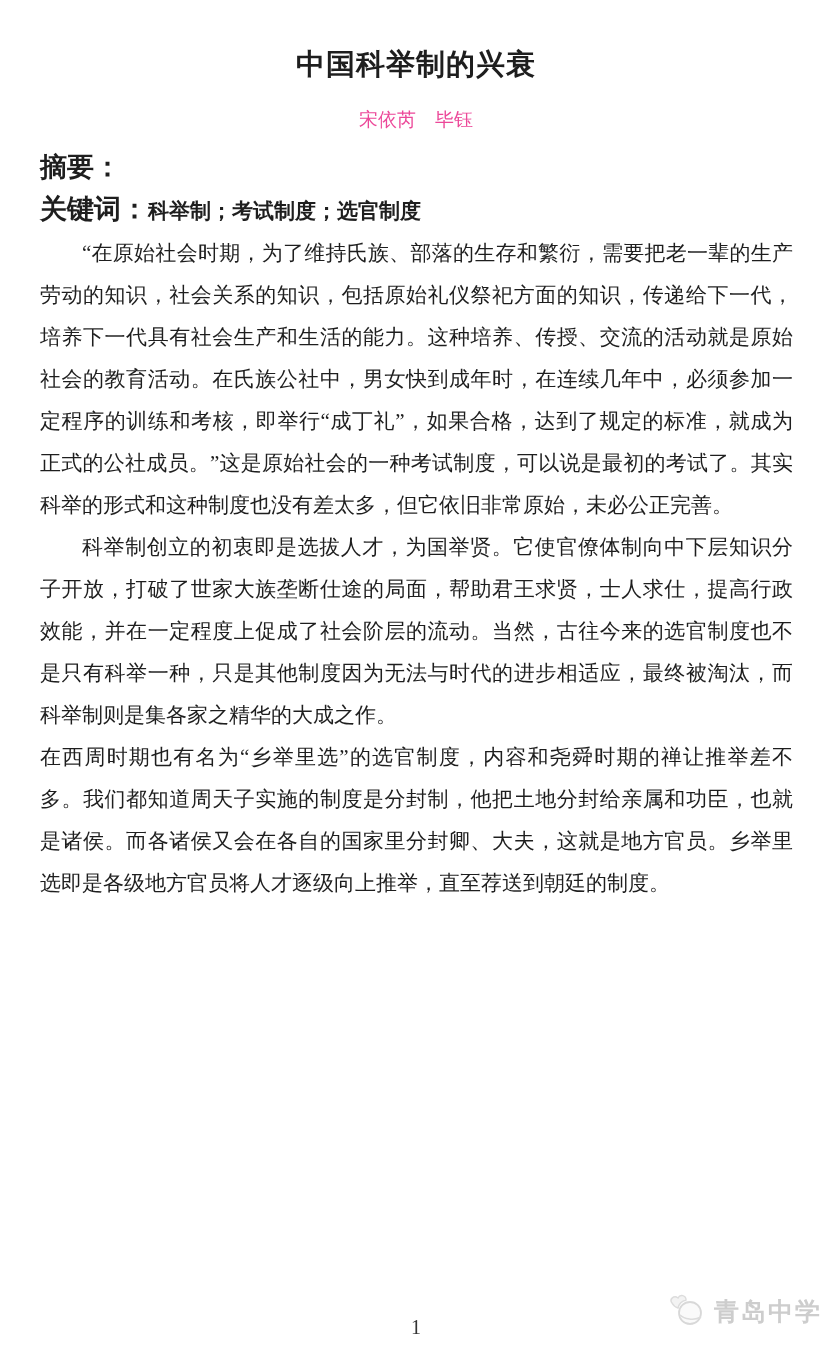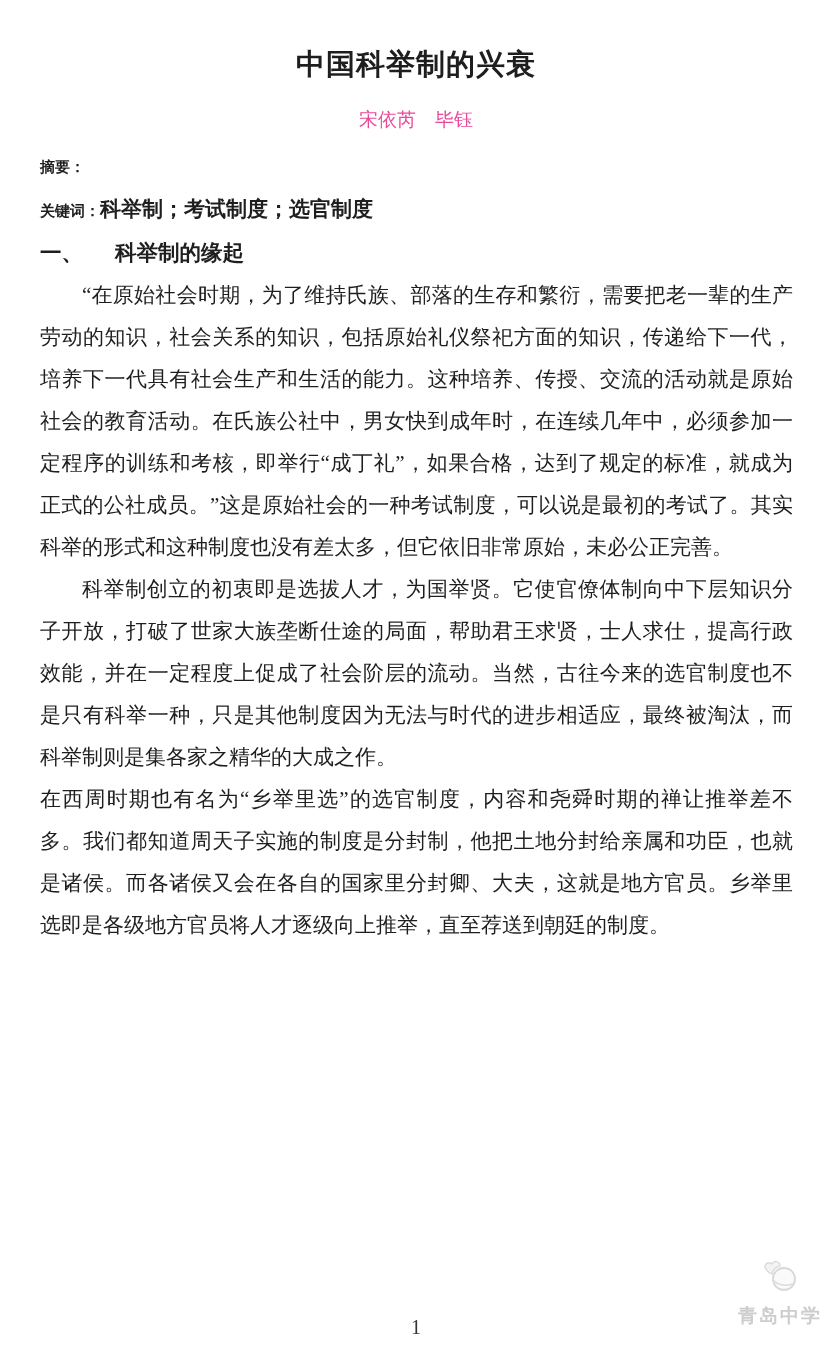--- a/index.html
+++ b/index.html
@@ -33,21 +33,21 @@
   .content {
     margin: 14px 39px 0 40px;
     font-size: 21px;
     line-height: 42px;
     text-align: justify;
   }
   .hei {
     font-family: "Liberation Sans", "DejaVu Sans", sans-serif;
     font-weight: 700;
   }
-  .label-line { font-size: 15px; }
+  .label-line { font-size: 27px; }
   p.para { margin: 0; }
   p.indent { text-indent: 2em; }
   .keywords-line span.kw-text { font-weight: 700; font-family: "Liberation Serif", "DejaVu Serif", serif; }
   .section-heading {
     font-size: 21.5px;
     line-height: 42px;
     font-weight: 700;
   }
   .section-heading .sec-num { margin-right: 32px; }
   .page-number {
@@ -60,25 +60,24 @@
   }
   .watermark {
     position: absolute;
     right: 10px; bottom: 22px;
     display: flex;
     align-items: center;
     gap: 8px;
     color: #cdcdcd;
     font-family: "Liberation Sans", "DejaVu Sans", sans-serif;
     font-weight: 700;
-    font-size: 19px;
+    font-size: 25px;
     letter-spacing: 2px;
     text-shadow: 0 1px 0 #ffffff;
     user-select: none;
-    flex-direction: column;
   }
   .watermark svg { display: block; opacity: 0.85; }
 </style>
 </head>
 <body>
 
 <div class="page">
 
   <h1 class="doc-title">中国科举制的兴衰</h1>
 
@@ -86,23 +85,20 @@
 
   <div class="content">
 
     <div class="label-line hei">摘要：</div>
 
 
     <div class="keywords-line">
       <span class="hei label-line">关键词：</span><span class="kw-text">科举制；考试制度；选官制度</span>
     </div>
 
-    <h2 class="section-heading hei">
-      <span class="sec-num">一、</span><span>科举制的缘起</span>
-    </h2>
 
     <p class="para indent">“在原始社会时期，为了维持氏族、部落的生存和繁衍，需要把老一辈的生产劳动的知识，社会关系的知识，包括原始礼仪祭祀方面的知识，传递给下一代，培养下一代具有社会生产和生活的能力。这种培养、传授、交流的活动就是原始社会的教育活动。在氏族公社中，男女快到成年时，在连续几年中，必须参加一定程序的训练和考核，即举行“成丁礼”，如果合格，达到了规定的标准，就成为正式的公社成员。”这是原始社会的一种考试制度，可以说是最初的考试了。其实科举的形式和这种制度也没有差太多，但它依旧非常原始，未必公正完善。</p>
 
     <p class="para indent">科举制创立的初衷即是选拔人才，为国举贤。它使官僚体制向中下层知识分子开放，打破了世家大族垄断仕途的局面，帮助君王求贤，士人求仕，提高行政效能，并在一定程度上促成了社会阶层的流动。当然，古往今来的选官制度也不是只有科举一种，只是其他制度因为无法与时代的进步相适应，最终被淘汰，而科举制则是集各家之精华的大成之作。</p>
 
     <p class="para">在西周时期也有名为“乡举里选”的选官制度，内容和尧舜时期的禅让推举差不多。我们都知道周天子实施的制度是分封制，他把土地分封给亲属和功臣，也就是诸侯。而各诸侯又会在各自的国家里分封卿、大夫，这就是地方官员。乡举里选即是各级地方官员将人才逐级向上推举，直至荐送到朝廷的制度。</p>
 
   </div>
 
   <div class="page-number">1</div>

